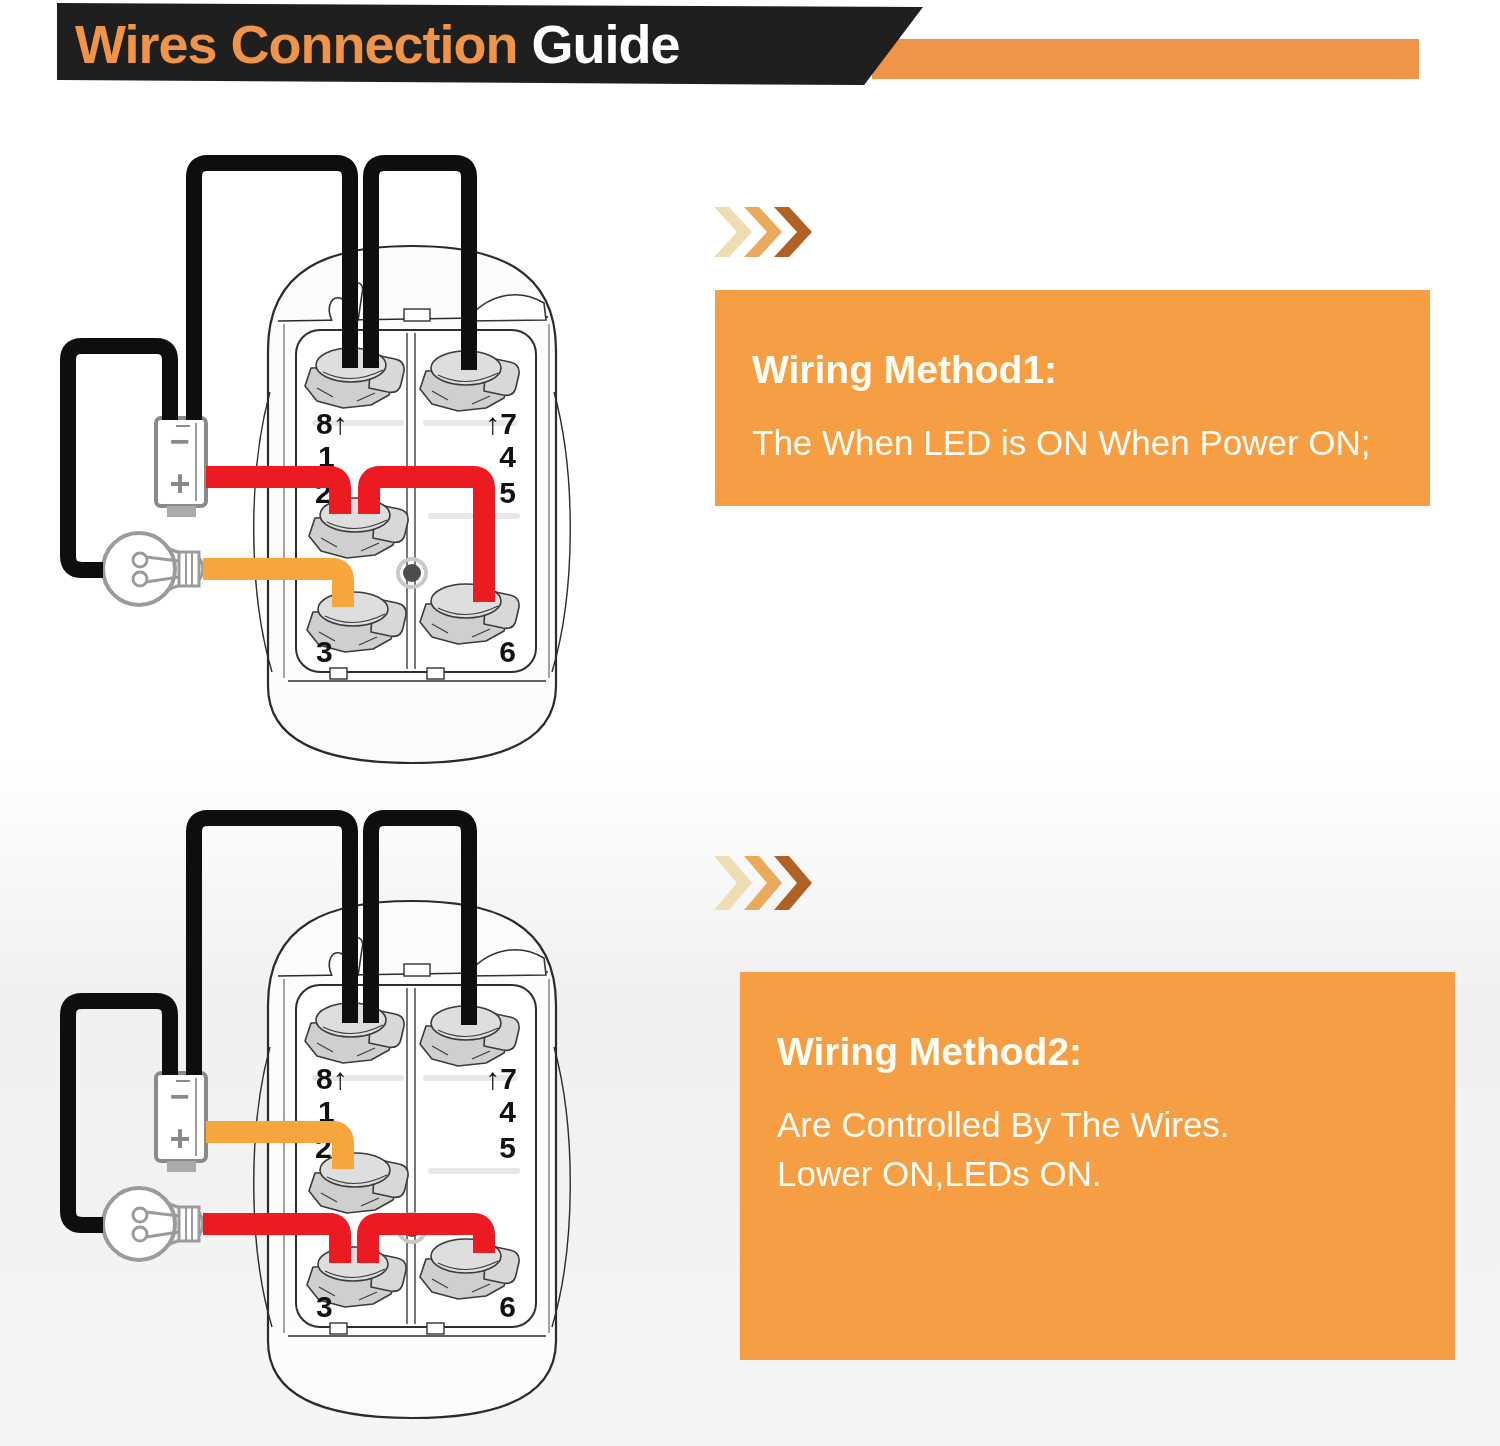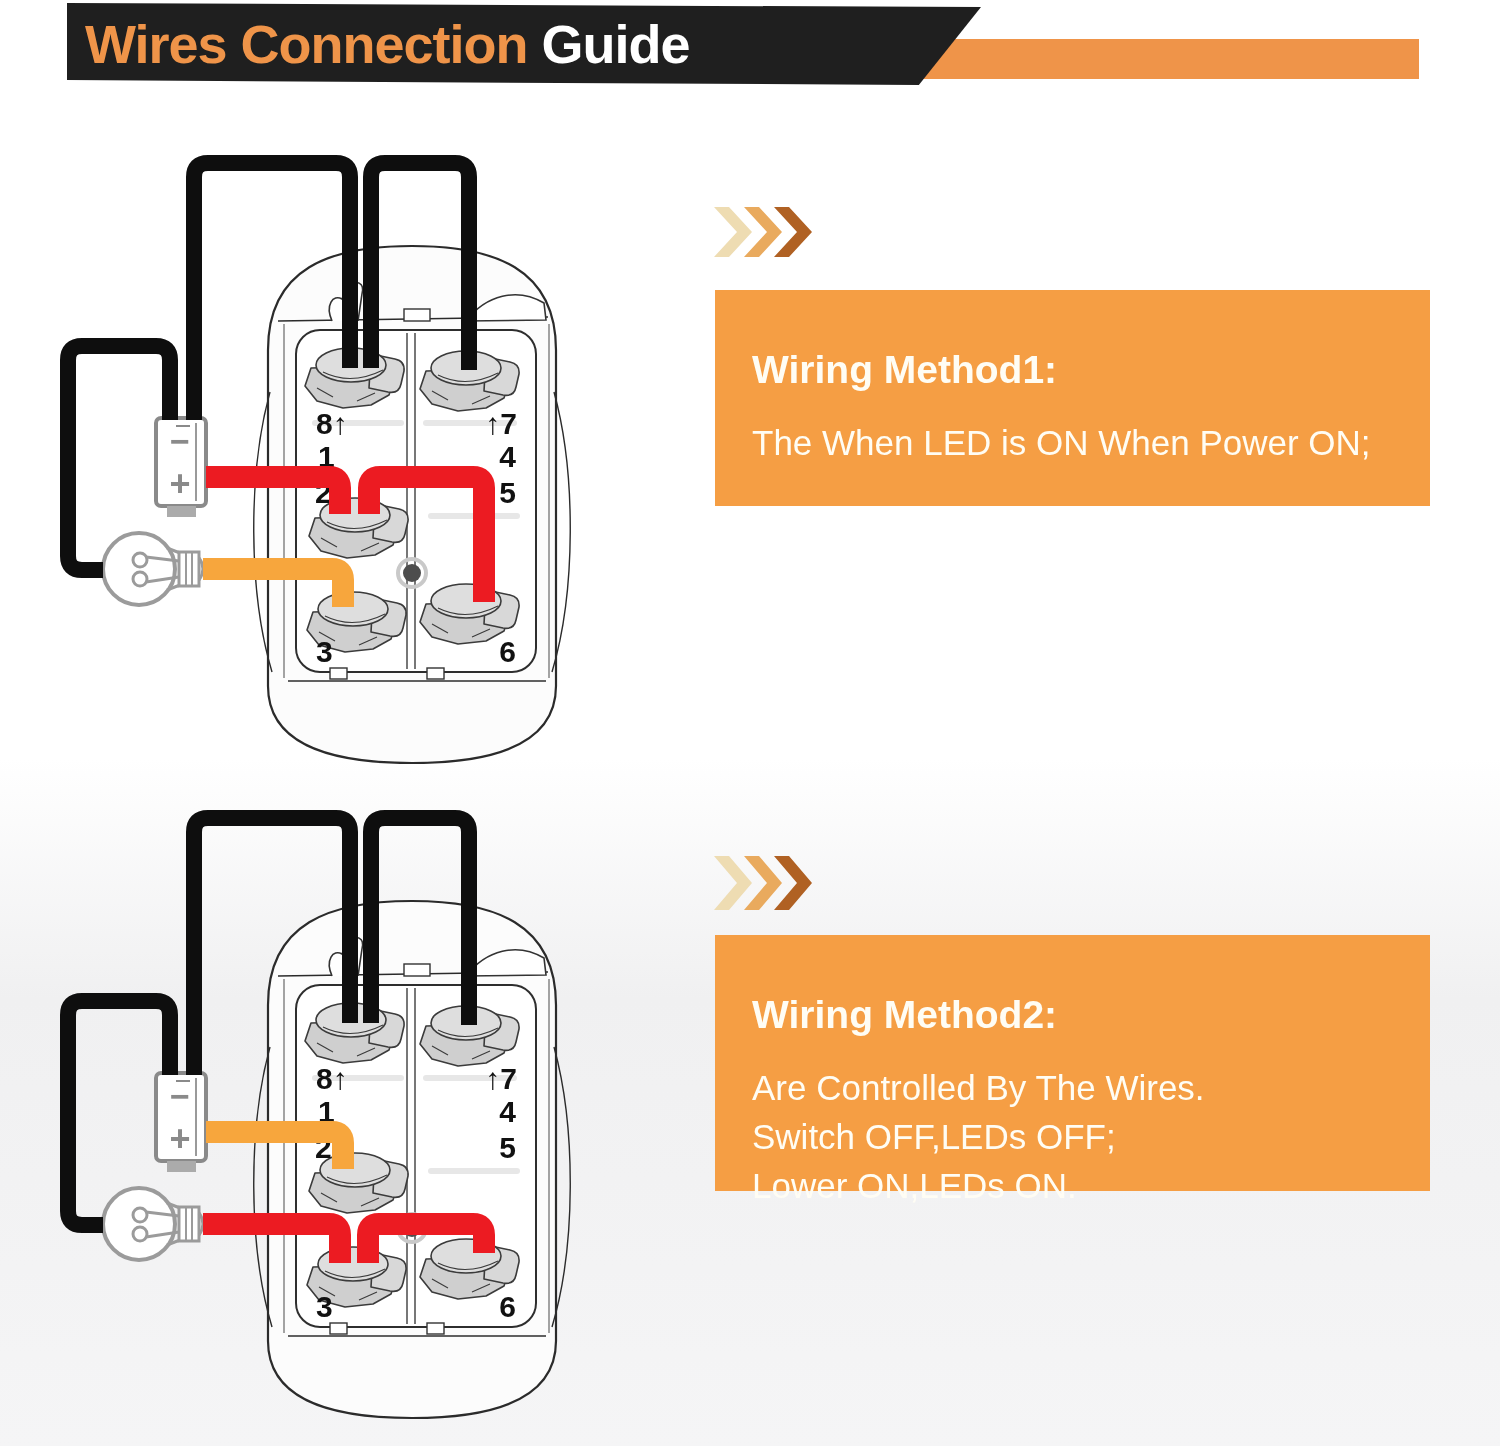--- a/index.html
+++ b/index.html
@@ -12,25 +12,24 @@
     position:absolute;left:0;top:758px;width:1500px;height:688px;
     background:linear-gradient(180deg,#ffffff 0%,#f0f0f1 35%,#f5f5f6 100%);
     z-index:0;
   }
   
   .accent-bar{
     position:absolute;left:872px;top:39px;width:547px;height:40px;
     background:var(--accent-orange);z-index:1;
   }
   .banner{
-    position:absolute;left:67px;top:3px;width:866px;height:82px;
+    position:absolute;left:57px;top:3px;width:866px;height:82px;
     background:var(--banner-bg);
     clip-path:polygon(0 0,100% 5%,93.2% 100%,0 94%);
     z-index:2;
-    padding-left:48px;
   }
   .banner-text{
     position:absolute;left:18px;top:8px;width:820px;
     font-size:54px;font-weight:bold;letter-spacing:-1px;line-height:66px;
     white-space:nowrap;
   }
   .banner-text .hl{color:var(--accent-orange);}
   .banner-text .rest{color:#ffffff;}
   
   .diagram-svg{position:absolute;left:40px;z-index:1;}
@@ -38,21 +37,21 @@
   .diagram-svg.bottom{top:795px;}
   .chevrons{position:absolute;left:714px;z-index:1;}
   .chevrons.top{top:207px;}
   .chevrons.bottom{top:856px;}
   
   .info-box{
     position:absolute;left:715px;width:715px;background:var(--box-orange);
     color:var(--box-text);z-index:1;box-sizing:border-box;padding:0 30px 0 37px;
   }
   .info-box.m1{top:290px;height:216px;}
-  .info-box.m2{top:935px;height:256px;}
+  .info-box.m2{top:972px;height:388px;margin-left:25px;}
   .info-title{
     font-size:39px;font-weight:bold;margin-top:58px;margin-bottom:26px;
   }
   .info-line{font-size:35px;line-height:49px;}
   text{font-family:"Liberation Sans",sans-serif;}
 </style>
 </head>
 <body>
 
 <div class="page">
@@ -185,17 +184,16 @@
   </svg>
 
   <div class="info-box m1">
     <div class="info-title">Wiring Method1:</div>
     <div class="info-line">The When LED is ON When Power ON;</div>
   </div>
 
   <div class="info-box m2">
     <div class="info-title">Wiring Method2:</div>
     <div class="info-line">Are Controlled By The Wires.</div>
-    <div class="info-line">Switch OFF,LEDs OFF;</div>
     <div class="info-line">Lower ON,LEDs ON.</div>
   </div>
 
 </div>
 
 </body></html>

